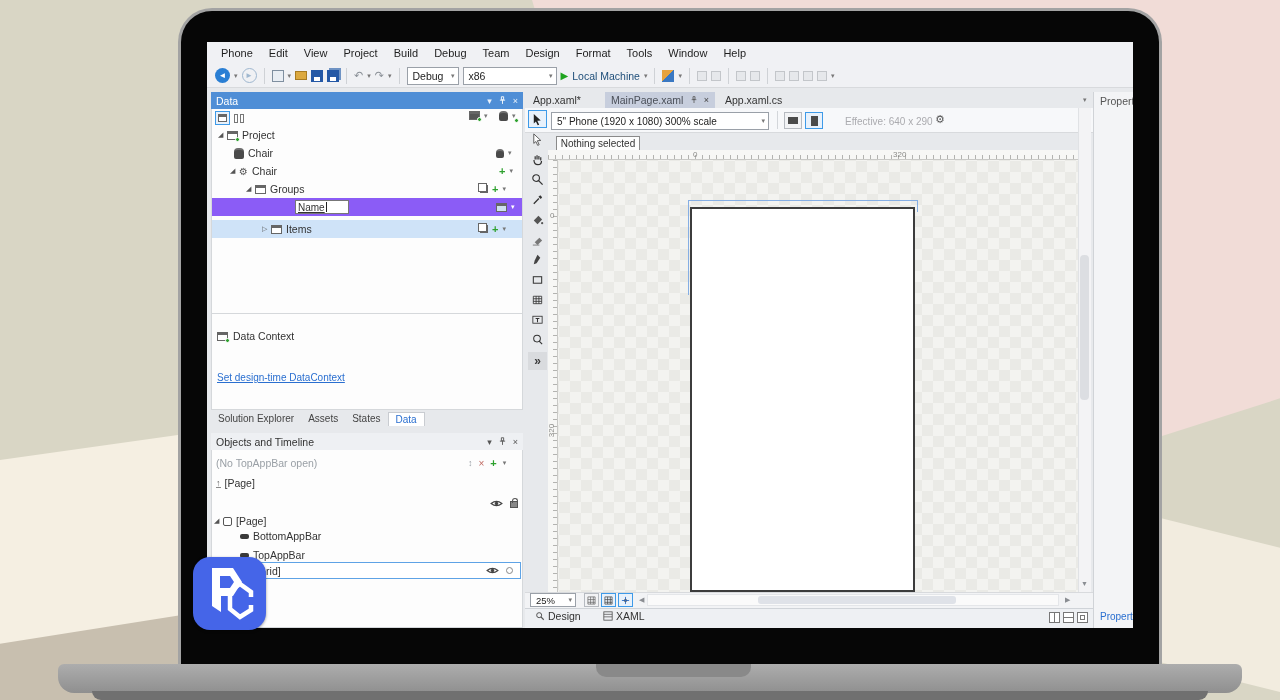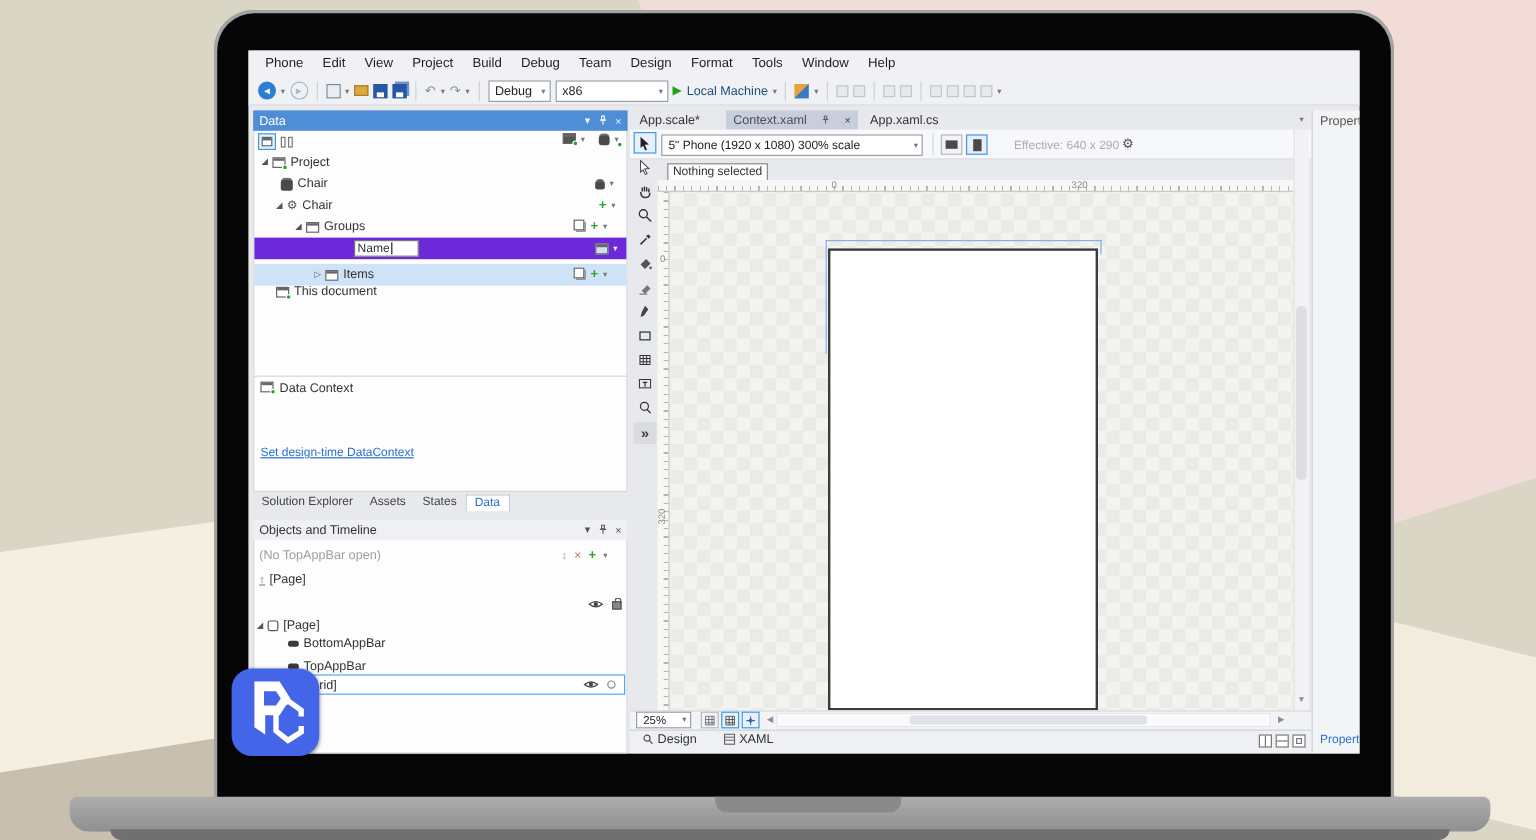--- a/index.html
+++ b/index.html
@@ -55,21 +55,21 @@
   .win { width:11px; height:9px; border:1px solid #666; background:#fff; position:relative; }
   .win::before { content:""; display:block; height:2px; background:#666; }
   .gd { position:absolute; right:-3px; bottom:-3px; width:5px; height:5px; border-radius:50%; background:#2ea12e; border:1px solid #fff; }
   .db { width:10px; height:11px; background:#4a4a4a; border-radius:4px 4px 2px 2px; border-top:2px solid #6e6e6e; }
   .sq2 { width:8px; height:8px; border:1px solid #666; background:#ddd; position:relative; }
   .sq2::after { content:""; position:absolute; left:-3px; top:-3px; width:7px; height:7px; border:1px solid #666; background:#fff; }
   .elem { width:9px; height:5px; background:#3a3a3a; border-radius:2px; }
   .pageic { width:9px; height:9px; border:1px solid #555; border-radius:2px; background:#fff; }
   .lockic { width:8px; height:7px; border:1px solid #555; background:#888; position:relative; margin-top:3px; }
   .lockic::before { content:""; position:absolute; left:1px; top:-4px; width:4px; height:4px; border:1px solid #555; border-bottom:none; border-radius:3px 3px 0 0; }
-  .sel-row { background:#6d28d9; }
+  .sel-row { background:#8b5cf6;text-decoration:underline; }
   .sel-row-light { background:#cfe3f8; }
   .editbox { background:#fff; border:1px solid #777; font-size:10px; padding:0 2px; height:14px; display:inline-flex; align-items:center; }
   .link { color:#2a6fd0; text-decoration:underline; font-size:10px; }
   .ptabs { position:absolute; display:flex; font-size:10px; color:#444; gap:0; }
   .ptab { padding:1px 7px; }
   .ptab.active { background:#fff; color:#2a6fd0; border:1px solid #c9ccd1; border-bottom:none; }
   .hdr-gray { font-size:10.5px; color:#333; display:flex; align-items:center; justify-content:space-between; background:#eef0f3; padding:0 5px; }
   .hdr-ics { display:flex; gap:6px; align-items:center; color:#555; font-size:9px; }
 
   
@@ -277,29 +277,23 @@
     <div class="row sel-row-light" style="top:178px">
       <span class="exp" style="margin-left:50px">▷</span>
       <span class="win"></span>
       <span class="lbl">Items</span>
       <span class="rt" style="left:268px">
           <span class="sq2"></span>
           <span class="gp">+</span>
           <span class="caret">▾</span>
         </span>
     </div>
-    <div class="row" style="top:192px">
-      <span class="win" style="margin-left:18px">
-          <span class="gd"></span>
-        </span>
-      <span class="lbl">This document</span>
-    </div>
 
     <div class="abs" style="left:4px;top:271px;width:312px;height:1px;background:#d5d8db"></div>
-    <div class="abs" style="left:10px;top:276px;display:flex;gap:5px">
+    <div class="abs" style="left:10px;top:288px;display:flex;align-items:center;gap:5px">
       <span class="win">
           <span class="gd"></span>
         </span>
       <span style="font-size:10.5px;color:#333">Data Context</span>
     </div>
     <a class="abs link" style="left:10px;top:330px">Set design-time DataContext</a>
 
     <div class="ptabs" style="left:4px;top:370px">
       <span class="ptab">Solution Explorer</span>
       <span class="ptab">Assets</span>
@@ -358,23 +352,23 @@
       <span style="margin-left:4px;font-size:10.5px;color:#333">[Grid]</span>
       <span class="rt" style="left:272px;gap:7px">
         <svg class="eye" width="13" height="9" viewBox="0 0 12 8">
             <path d="M1 4 Q6 0 11 4 Q6 8 1 4 Z" fill="#fff" stroke="#444" stroke-width="1"></path>
             <circle cx="6" cy="4" r="1.6" fill="#444"></circle>
           </svg>
         <span style="width:7px;height:7px;border:1px solid #888;border-radius:50%"></span>
       </span>
     </div>
 
-    <div class="dtab" style="left:320px">App.scale*</div>
+    <div class="dtab" style="left:320px">App.xaml*</div>
     <div class="dtab sel" style="left:398px;width:110px;justify-content:space-between">
-      <span>Context.xaml</span>
+      <span>MainPage.xaml</span>
       <svg width="8" height="10" viewBox="0 0 12 12">
           <path d="M4.5 1 h3 v4 h-3 Z M2.5 5.5 h7 M6 5.5 v5" stroke="#555" fill="none" stroke-width="1.2"></path>
         </svg>
       <span style="font-size:9px;color:#444">×</span>
     </div>
     <div class="dtab" style="left:512px">App.xaml.cs</div>
     <span class="abs caret" style="left:876px;top:54px">▾</span>
 
     <div class="devbar"></div>
     <div class="combo abs" style="left:344px;top:70px;width:218px;font-size:10px">

